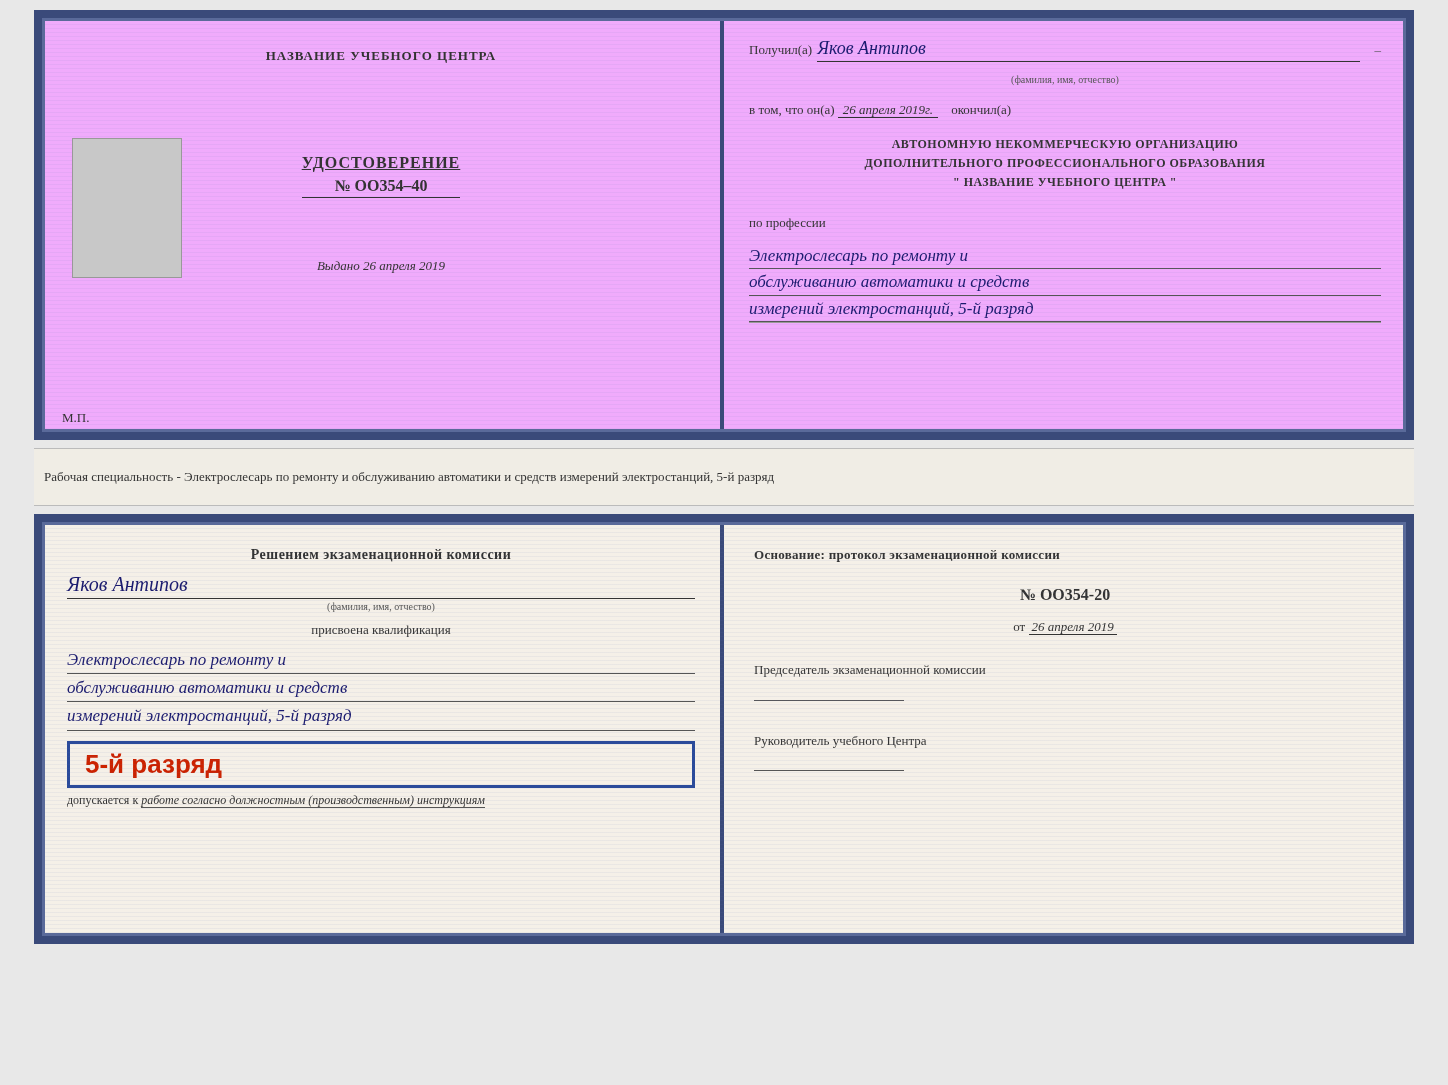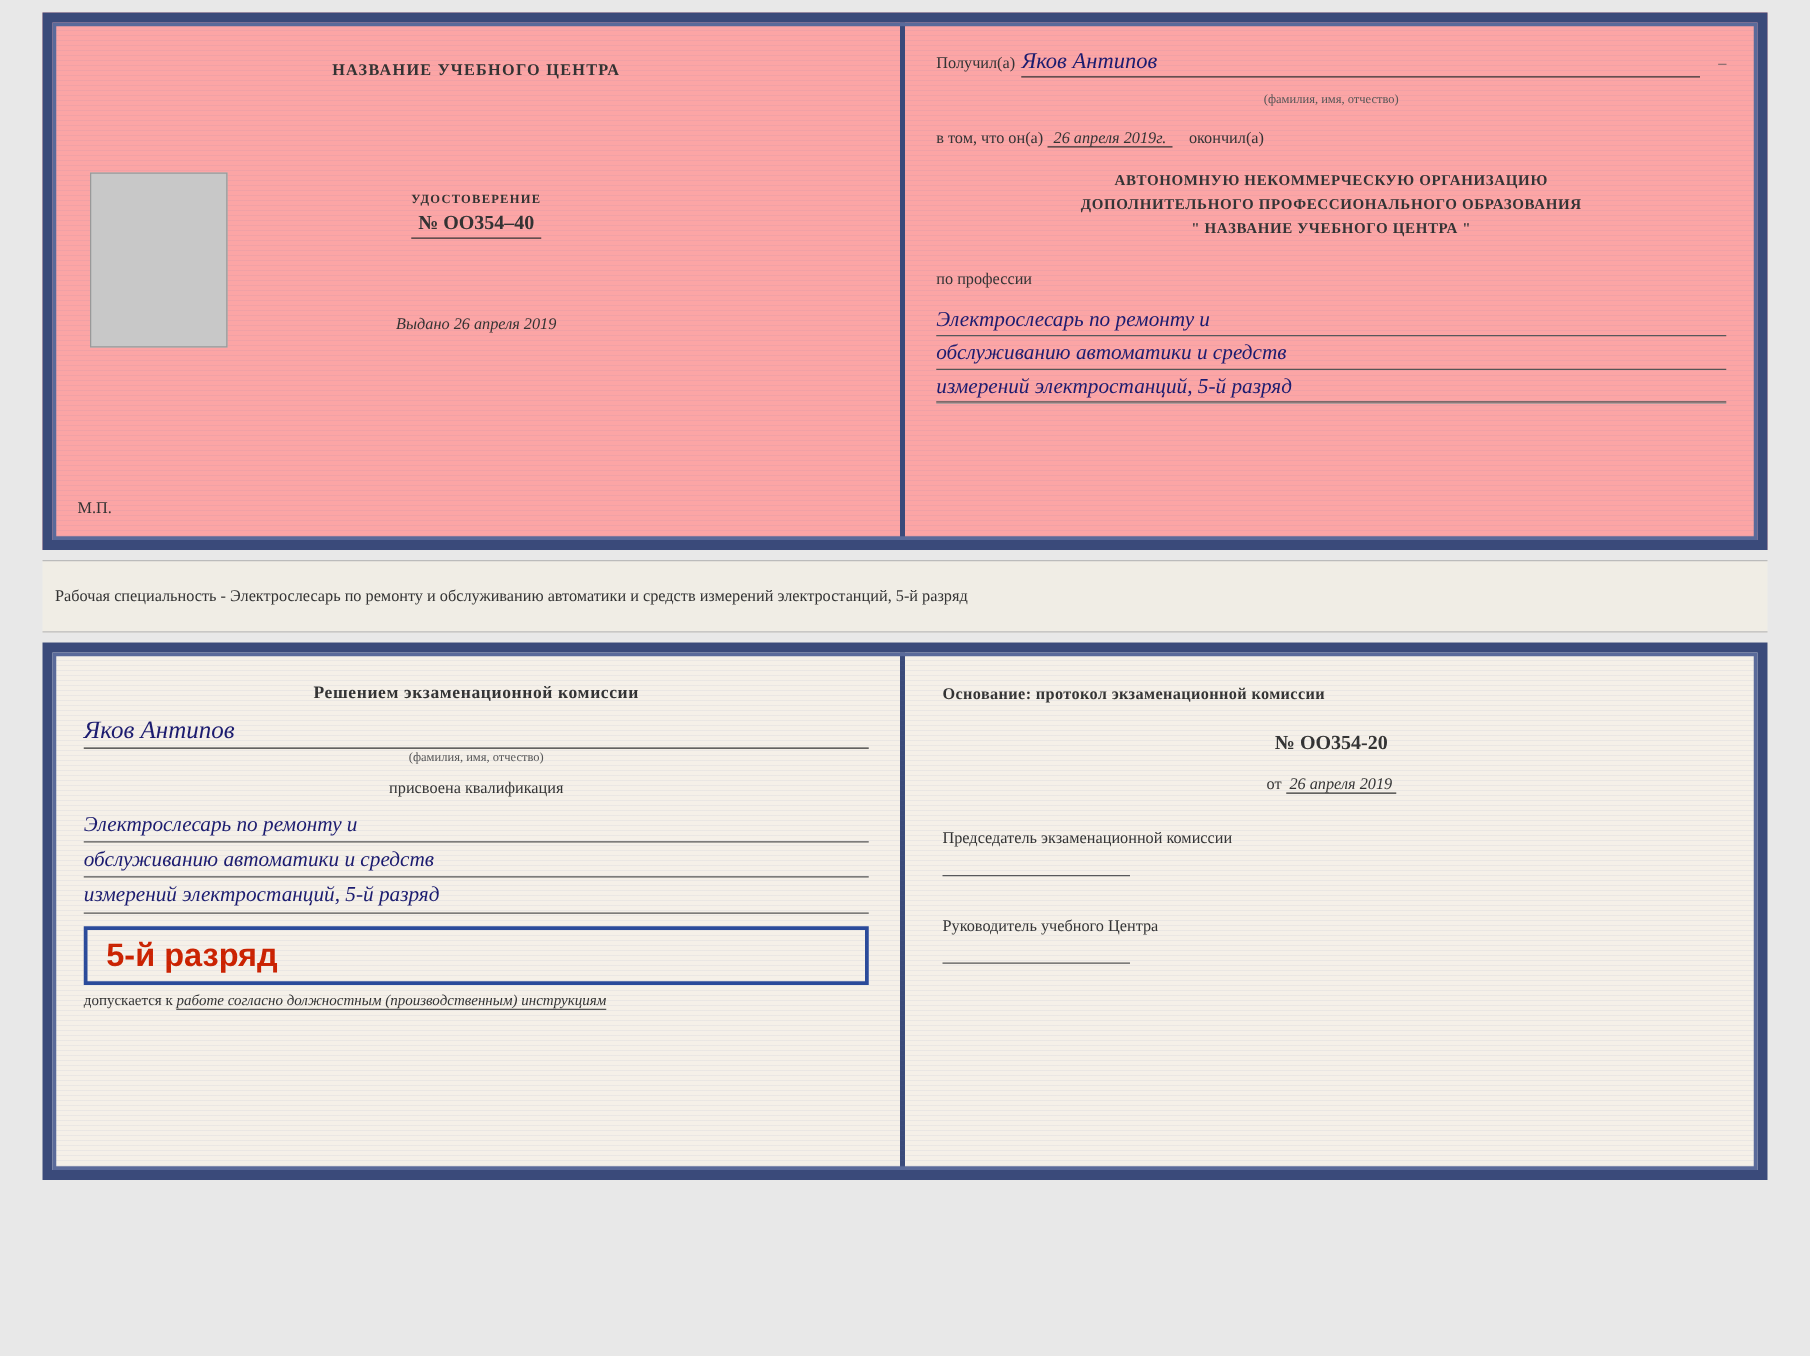--- a/index.html
+++ b/index.html
@@ -19,21 +19,21 @@
       display: flex;
       flex-direction: column;
       gap: 8px;
     }
 
     
     .top-document {
       display: flex;
       width: 100%;
       border: 8px solid #3a4a7a;
-      background: #fca5a5;
+      background: #f0abfc;
       min-height: 430px;
       position: relative;
     }
 
     .top-document::before {
       content: '';
       position: absolute;
       top: 0; left: 0; right: 0; bottom: 0;
       border: 3px solid #5a6a9a;
       pointer-events: none;
@@ -69,25 +69,26 @@
       left: 30px;
       top: 120px;
     }
 
     .cert-title-block {
       margin-top: 60px;
       text-align: center;
     }
 
     .cert-title {
-      font-size: 10px;
+      font-size: 16px;
       font-weight: bold;
       letter-spacing: 1px;
       color: #333;
       text-align: center;
+      text-decoration: underline;
     }
 
     .cert-number {
       font-size: 16px;
       font-weight: bold;
       color: #333;
       text-align: center;
       border-bottom: 1px solid #333;
       padding-bottom: 2px;
       margin-top: 5px;
@@ -98,21 +99,21 @@
       font-size: 13px;
       color: #333;
     }
 
     .issued-line span {
       font-style: italic;
     }
 
     .mp-line {
       position: absolute;
-      bottom: 18px;
+      bottom: 6px;
       left: 20px;
       font-size: 13px;
       color: #333;
       margin-top: 30px;
     }
 
     
     .top-right {
       width: 50%;
       padding: 20px 25px;

